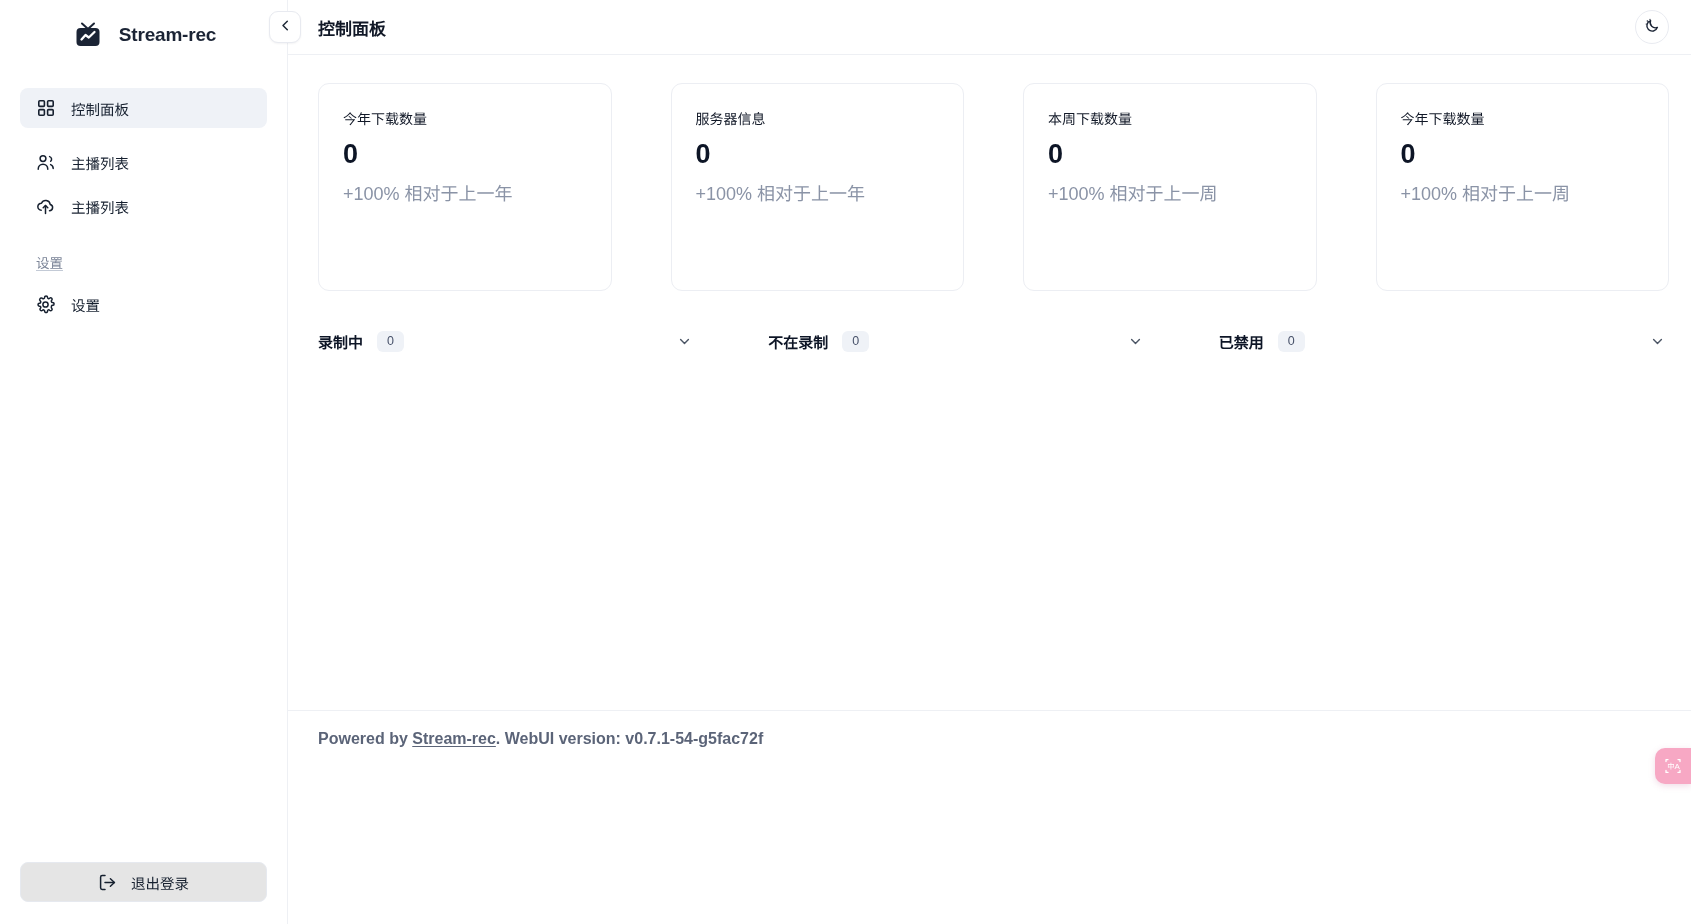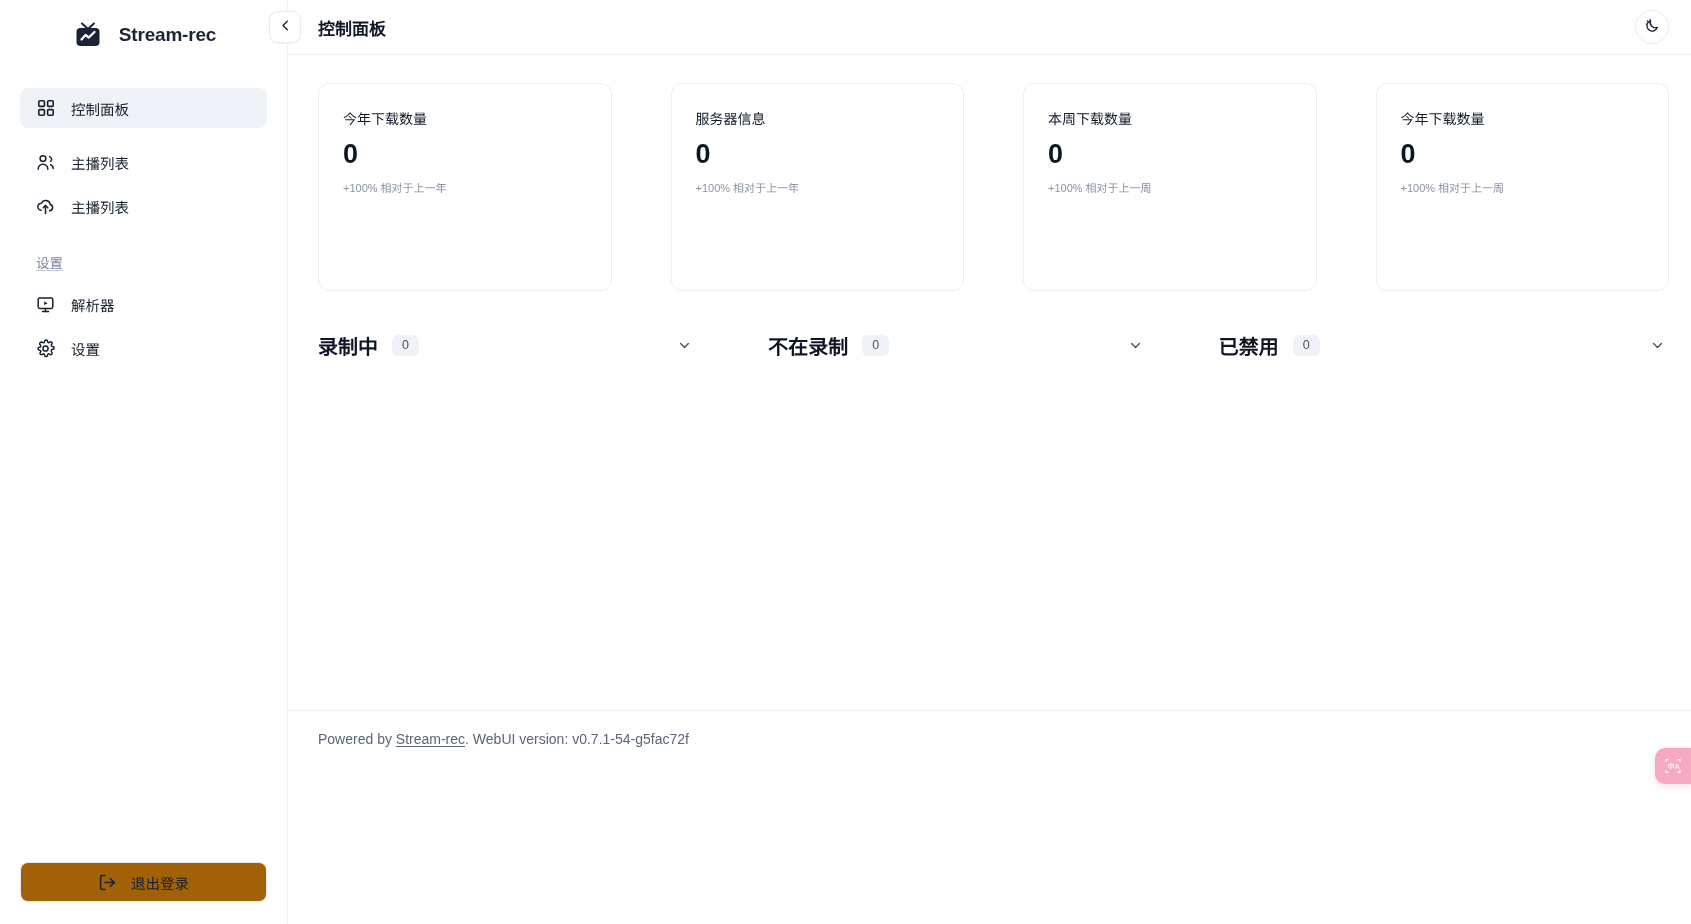--- a/index.html
+++ b/index.html
@@ -62,21 +62,21 @@
     text-underline-offset: 2px;
     text-decoration-color: #c3cad6;
   }
   .nav-gap { height: 10px; }
 
   .sidebar-footer { margin-top: auto; padding: 0 20px 22px 20px; }
   .logout-btn {
     width: 100%; height: 40px;
     border: 1px solid #e6e9ef;
     border-radius: 8px;
-    background: #a16207;
+    background: #e5e5e5;
     display: flex; align-items: center; justify-content: center;
     gap: 14px;
     font-size: 14.5px;
     color: #16202f;
     cursor: pointer;
     font-family: inherit;
   }
 
   
   .main { flex: 1; display: flex; flex-direction: column; min-width: 0; position: relative; background: #ffffff; }
@@ -123,56 +123,56 @@
   }
   .stat-card {
     border: 1px solid #eceef3;
     border-radius: 11px;
     background: #ffffff;
     height: 208px;
     padding: 24px 24px 0 24px;
   }
   .stat-title { font-size: 14px; color: #111827; font-weight: 400; }
   .stat-value { font-size: 27px; font-weight: 700; color: #0d1526; margin-top: 11px; letter-spacing: -0.5px; }
-  .stat-delta { font-size: 11px; color: #8a93a6; margin-top: 9px; }
+  .stat-delta { font-size: 18px; color: #8a93a6; margin-top: 9px; }
 
   .accordions {
     display: grid;
     grid-template-columns: repeat(3, 1fr);
     gap: 0px;
     margin-top: 26px;
   }
   .accordion {
     display: flex; align-items: center;
     padding: 14px 4px 14px 0;
     cursor: pointer;
     user-select: none;
     gap: 14px;
   }
-  .accordion-title { font-size: 20px; font-weight: 700; color: #0d1526; }
+  .accordion-title { font-size: 15px; font-weight: 700; color: #0d1526; }
   .accordion-count {
     background: #eff2f7;
     color: #48526a;
     font-size: 12.5px;
     border-radius: 6px;
     padding: 3px 10px;
     line-height: 1.2;
   }
   .accordion-chevron { margin-left: auto; display: flex; align-items: center; color: #5c6舒; }
   .accordion-chevron svg { display: block; }
   .acc-sep { width: 58px; flex: 0 0 58px; }
 
   .footer {
     border-top: 1px solid #eef0f4;
     height: 56px;
     display: flex; align-items: center;
     padding: 0 30px;
     flex: 0 0 56px;
   }
-  .footer-text { font-size: 14px; color: #5b6478; }
+  .footer-text { font-size: 16px; color: #5b6478; font-weight: bold; }
   .footer-link { color: #5b6478; text-decoration: underline; text-underline-offset: 2px; cursor: pointer; }
 
   
   .translate-fab {
     position: absolute;
     right: 0; top: 748px;
     width: 36px; height: 36px;
     background: #f7a8c4;
     border-radius: 10px 0 0 10px;
     display: flex; align-items: center; justify-content: center;
@@ -235,31 +235,20 @@
             <path d="M5.2 13.2a3.5 3.5 0 0 1 .3-7 4.6 4.6 0 0 1 8.7 1.2 3.2 3.2 0 0 1-.7 6.3"></path>
             <path d="M9.5 16.6V8.6"></path>
             <path d="M7.2 10.8 9.5 8.5l2.3 2.3"></path>
           </svg>
         </span>
         <span>主播列表</span>
       </div>
 
       <div class="nav-section-label">设置</div>
 
-      <div class="nav-item">
-        <span class="nav-icon">
-          <svg width="19" height="19" viewBox="0 0 19 19" fill="none" stroke="#16202f" stroke-width="1.5" stroke-linecap="round" stroke-linejoin="round">
-            <rect x="2.2" y="3" width="14.6" height="10.4" rx="1.6"></rect>
-            <path d="M6.5 16.6h6"></path>
-            <path d="M9.5 13.4v3.2"></path>
-            <path d="M8.2 6.4 11.6 8.2 8.2 10z" fill="#16202f" stroke="none"></path>
-          </svg>
-        </span>
-        <span>解析器</span>
-      </div>
 
 
       <div class="nav-item">
         <span class="nav-icon">
           <svg width="19" height="19" viewBox="0 0 19 19" fill="none" stroke="#16202f" stroke-width="1.5" stroke-linecap="round" stroke-linejoin="round">
             <circle cx="9.5" cy="9.5" r="2.6"></circle>
             <path d="M15.4 11.8a1.2 1.2 0 0 0 .24 1.33l.05.04a1.45 1.45 0 1 1-2.05 2.05l-.04-.05a1.2 1.2 0 0 0-1.33-.24 1.2 1.2 0 0 0-.73 1.1v.12a1.45 1.45 0 1 1-2.9 0v-.06a1.2 1.2 0 0 0-.79-1.1 1.2 1.2 0 0 0-1.33.24l-.04.05a1.45 1.45 0 1 1-2.05-2.05l.05-.04a1.2 1.2 0 0 0 .24-1.33 1.2 1.2 0 0 0-1.1-.73h-.12a1.45 1.45 0 1 1 0-2.9h.06a1.2 1.2 0 0 0 1.1-.79 1.2 1.2 0 0 0-.24-1.33l-.05-.04A1.45 1.45 0 1 1 6.47 3.3l.04.05a1.2 1.2 0 0 0 1.33.24h.06a1.2 1.2 0 0 0 .73-1.1v-.12a1.45 1.45 0 1 1 2.9 0v.06a1.2 1.2 0 0 0 .73 1.1 1.2 1.2 0 0 0 1.33-.24l.04-.05a1.45 1.45 0 1 1 2.05 2.05l-.05.04a1.2 1.2 0 0 0-.24 1.33v.06a1.2 1.2 0 0 0 1.1.73h.12a1.45 1.45 0 1 1 0 2.9h-.06a1.2 1.2 0 0 0-1.1.73z"></path>
           </svg>
         </span>
         <span>设置</span>

